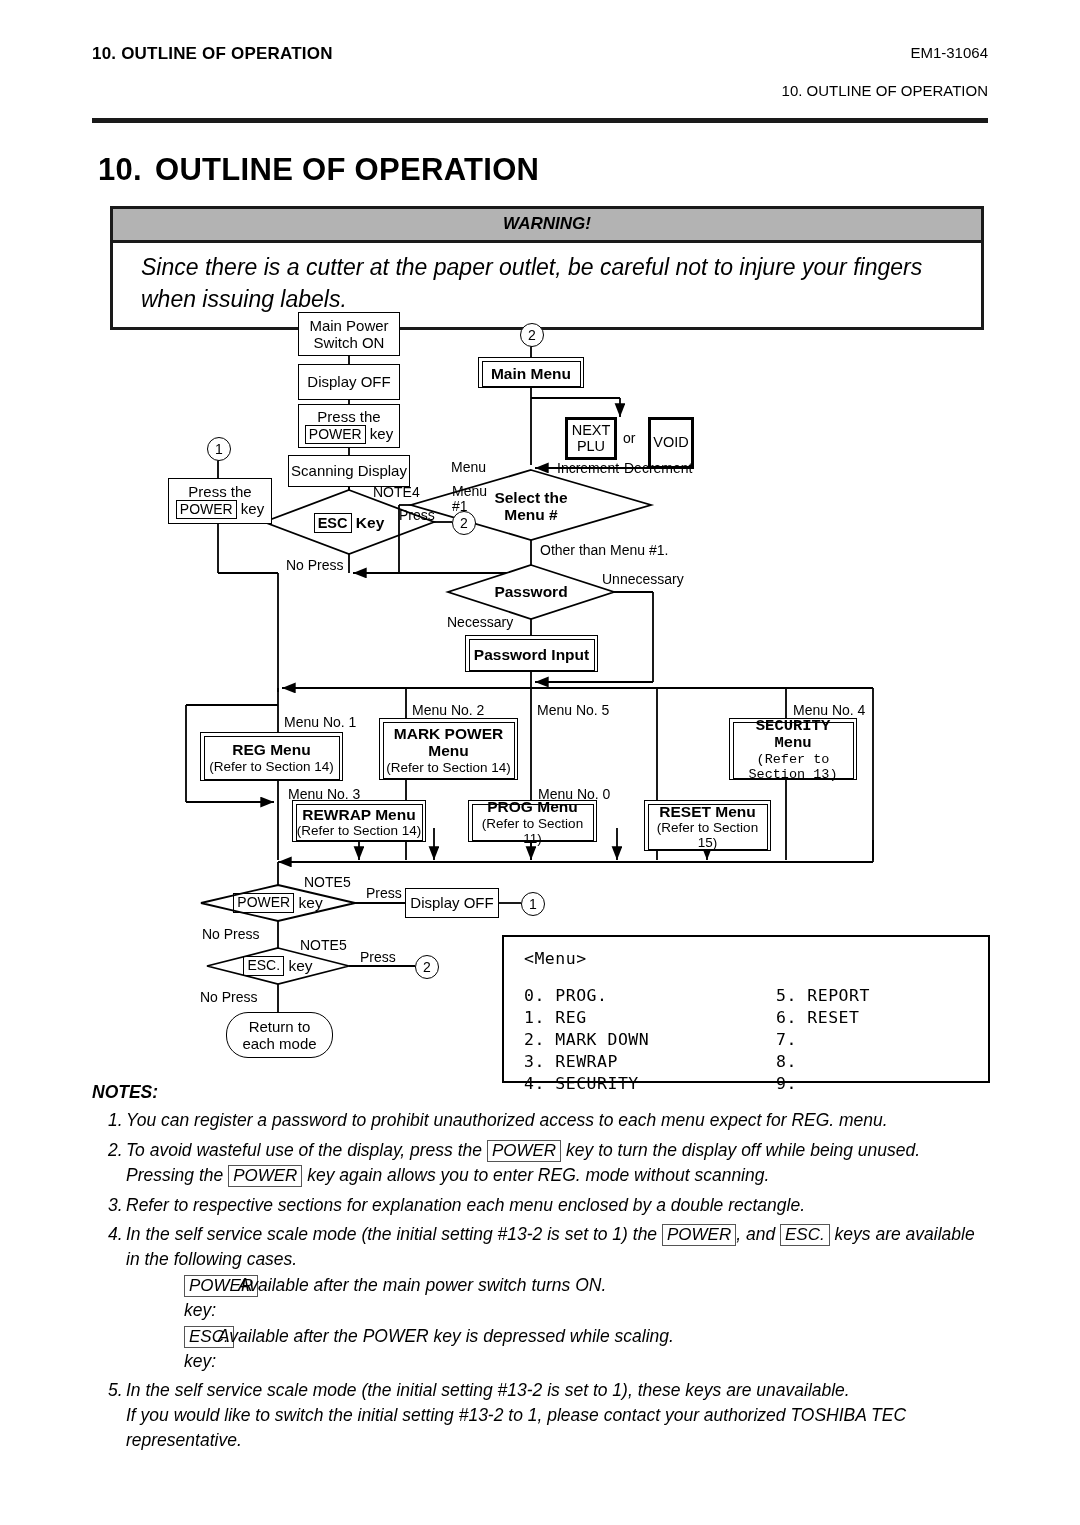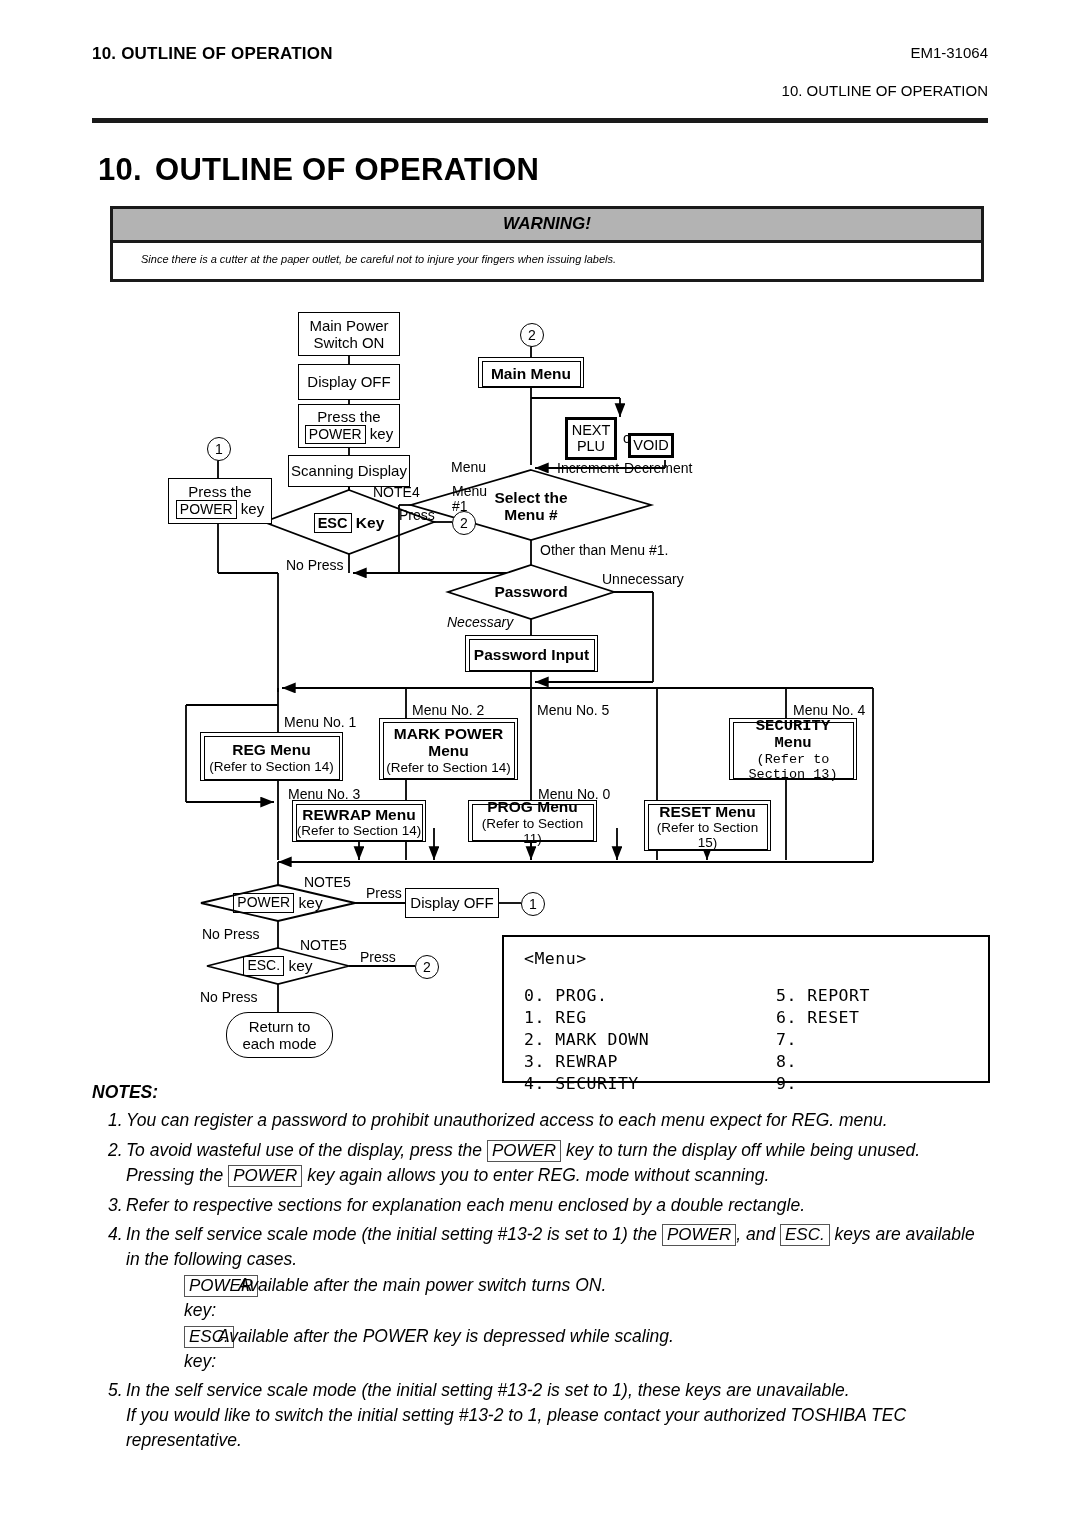--- a/index.html
+++ b/index.html
@@ -16,21 +16,21 @@
   #hdr-rule{position:absolute;left:92px;top:118px;width:896px;height:5px;background:#1a1a1a;}
 
   
   #title{position:absolute;left:98px;top:152px;font-size:31px;font-weight:bold;letter-spacing:.3px;}
   #title .num{margin-right:13px;}
 
   
   #warn{position:absolute;left:110px;top:206px;width:874px;border:3px solid #1a1a1a;box-sizing:border-box;}
   #warn-head{background:#b3b3b3;border-bottom:3px solid #1a1a1a;text-align:center;
     font-style:italic;font-weight:bold;font-size:17px;padding:5px 0 6px;}
-  #warn-body{padding:9px 14px 12px 28px;font-style:italic;font-size:11px;line-height:1.38;}
+  #warn-body{padding:9px 14px 12px 28px;font-style:italic;font-size:23px;line-height:1.38;}
 
   
   #flow{position:absolute;left:0;top:300px;width:1080px;height:790px;}
   #flow svg{position:absolute;left:0;top:0;}
   .fl{position:absolute;box-sizing:border-box;}
 
   
   .box{border:1.6px solid #000;background:#fff;display:flex;align-items:center;
        justify-content:center;text-align:center;font-size:15px;line-height:1.15;}
   
@@ -222,21 +222,21 @@
 
     <div class="fl dbox" style="left:478px;top:57px;width:106px;height:31px;">
       <div class="inner">
           <span class="t1">Main Menu</span>
         </div>
     </div>
 
     <div class="fl keythick" style="left:565px;top:117px;width:52px;height:43px;white-space:pre-line;">NEXT
 PLU</div>
     <div class="ann" style="left:623px;top:131px;">or</div>
-    <div class="fl keythick" style="left:628px;top:117px;width:46px;height:25px;margin-top:16px;">VOID</div>
+    <div class="fl keythick" style="left:648px;top:117px;width:46px;height:52px;">VOID</div>
     <div class="ann" style="left:557px;top:161px;">Increment</div>
     <div class="ann" style="left:624px;top:161px;">Decrement</div>
 
     <div class="dlabel" style="left:471px;top:190px;width:120px;height:32px;white-space:pre-line;">Select the
 Menu #</div>
 
     <div class="dlabel" style="left:481px;top:281px;width:100px;height:22px;">Password</div>
 
     <div class="fl dbox" style="left:465px;top:335px;width:133px;height:37px;">
       <div class="inner">
@@ -245,21 +245,21 @@
     </div>
 
     <div class="ann" style="left:373px;top:185px;">NOTE4</div>
     <div class="ann" style="left:399px;top:208px;">Press</div>
     <div class="ann" style="left:286px;top:258px;">No Press</div>
     <div class="ann" style="left:452px;top:184px;">Menu</div>
     <div class="ann" style="left:452px;top:199px;">#1</div>
     <div class="ann" style="left:451px;top:160px;">Menu</div>
     <div class="ann" style="left:540px;top:243px;">Other than Menu #1.</div>
     <div class="ann" style="left:602px;top:272px;">Unnecessary</div>
-    <div class="ann" style="left:447px;top:315px;font-style:italic;">Necessary</div>
+    <div class="ann" style="left:447px;top:315px;">Necessary</div>
 
     <div class="circ" style="left:207px;top:137px;">1</div>
     <div class="circ" style="left:520px;top:23px;">2</div>
     <div class="circ" style="left:452px;top:211px;">2</div>
 
     <div class="ann" style="left:284px;top:415px;">Menu No. 1</div>
     <div class="fl dbox" style="left:200px;top:432px;width:143px;height:49px;">
       <div class="inner">
         <span class="t1">REG Menu</span>
         <span class="t2">(Refer to Section 14)</span>

